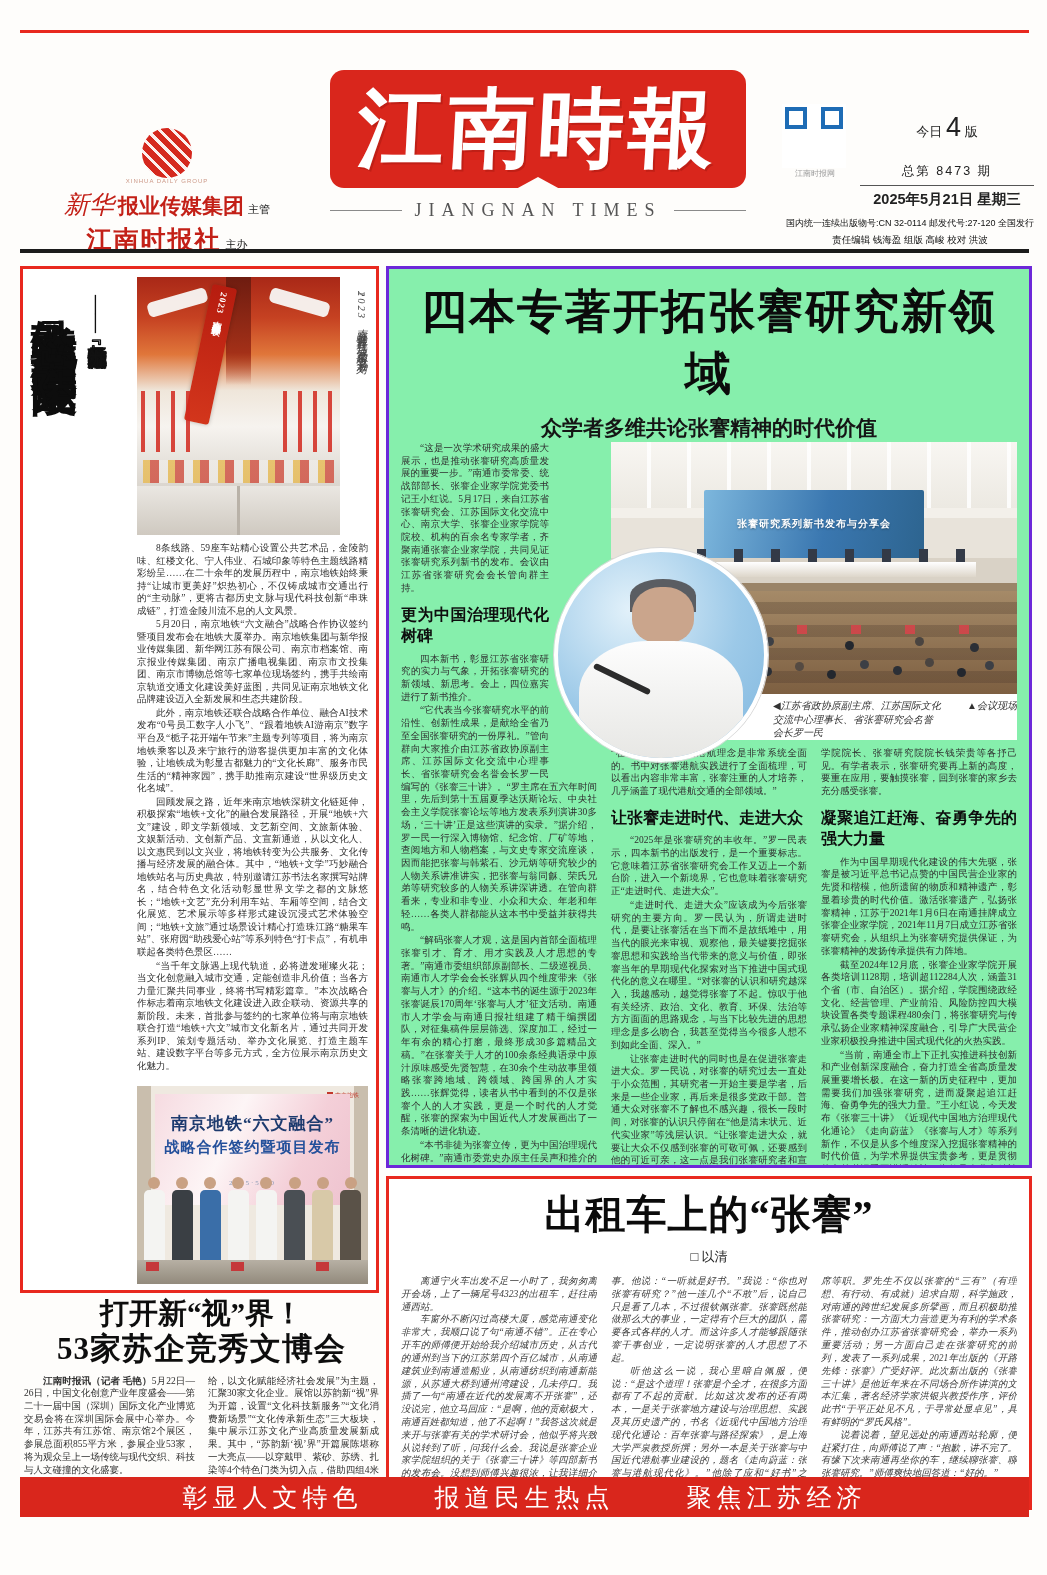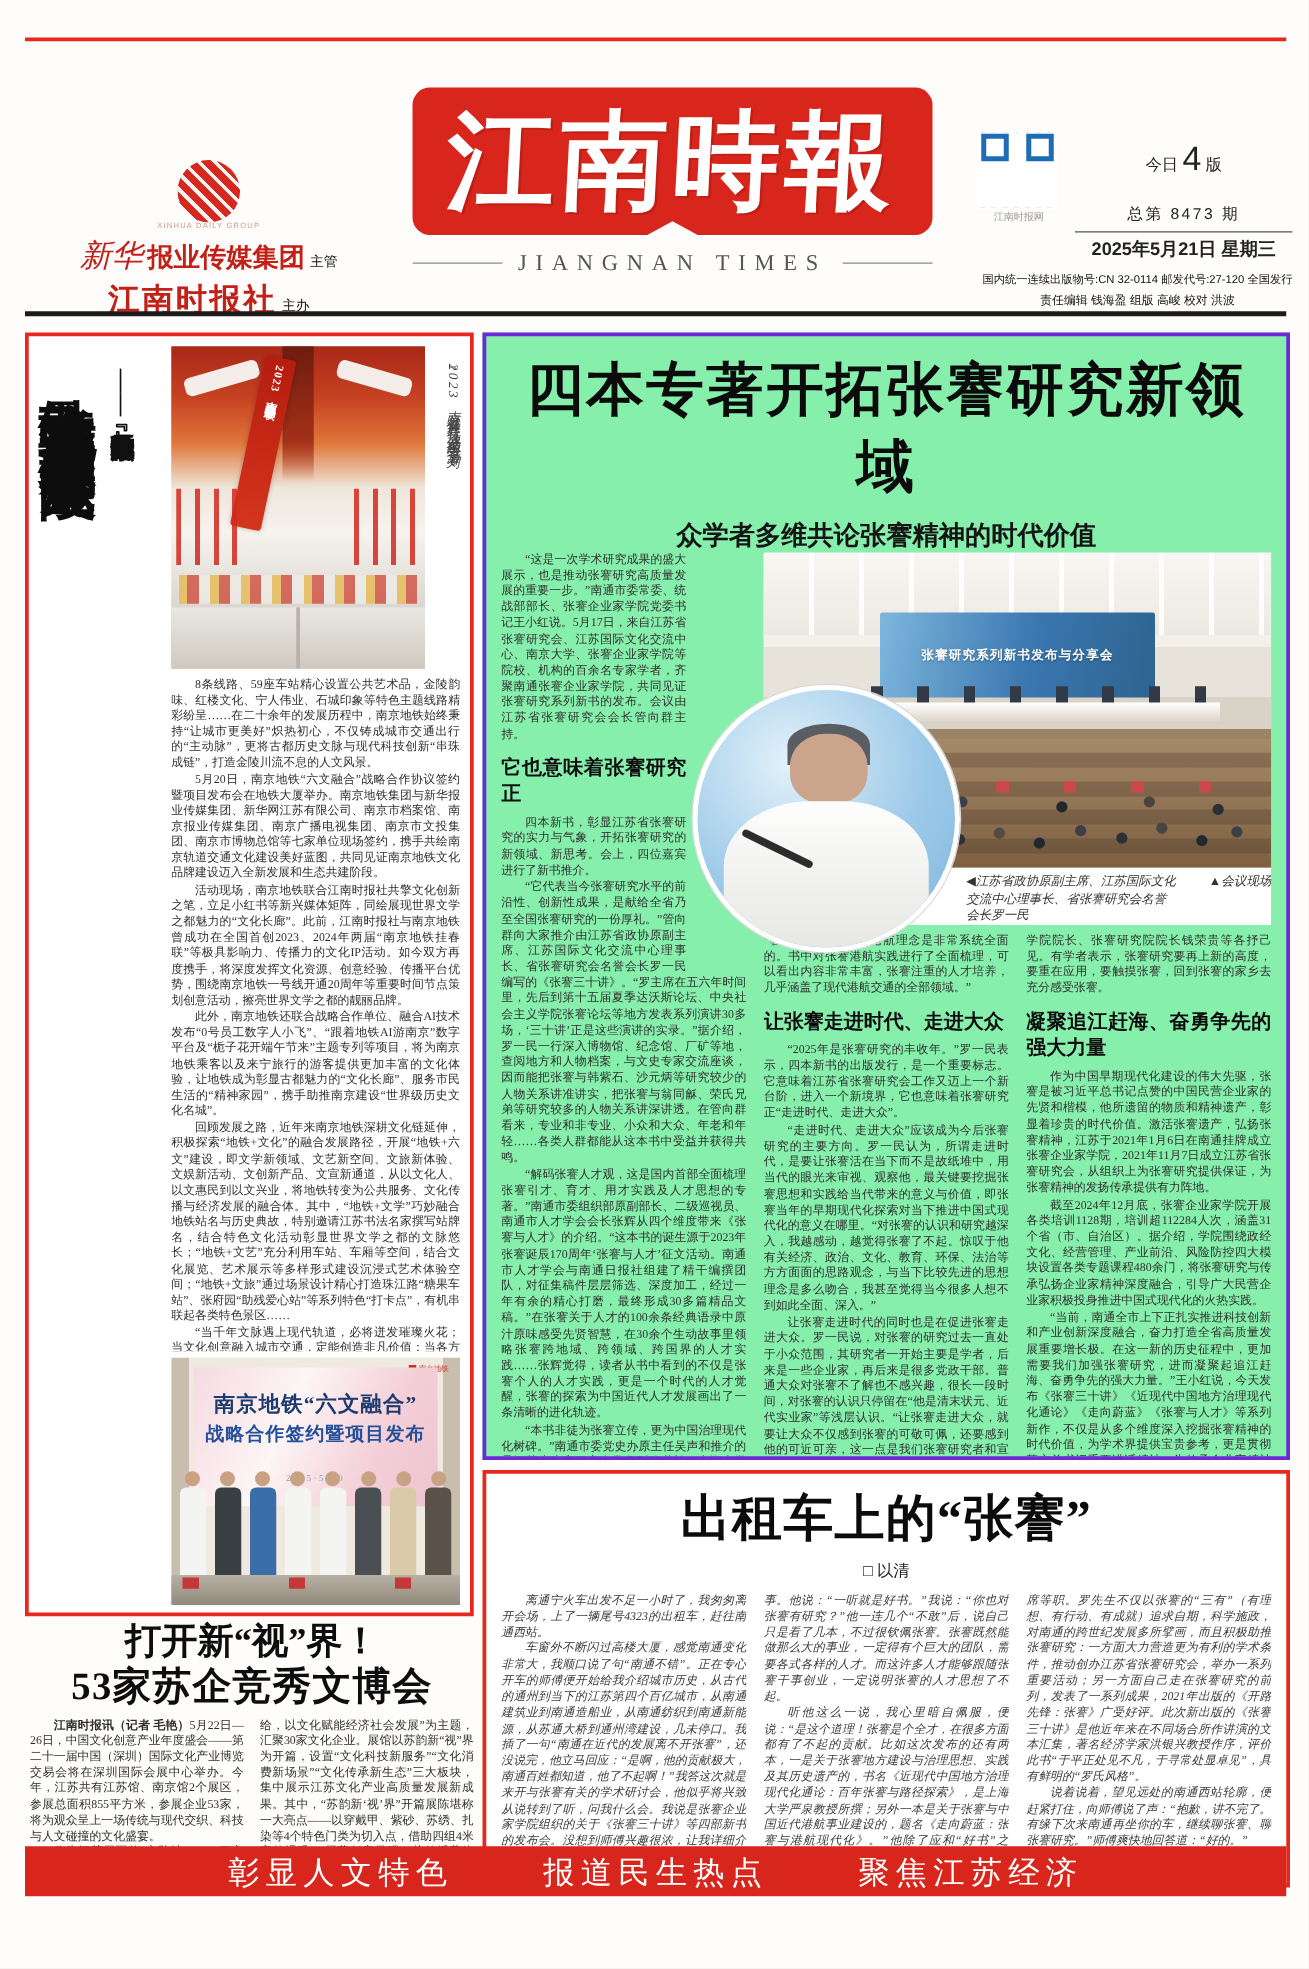--- a/index.html
+++ b/index.html
@@ -283,21 +283,20 @@
           <div class="sw-seats"></div>
           <div class="sw-floor"></div>
           <div class="sw-floorline"></div>
         </div>
         <div class="pic1-caption">『2023南京地铁挂春联』活动之金陵四老书法专列</div>
       </div>
       <div class="metro-text">
         <div>
             <p>8条线路、59座车站精心设置公共艺术品，金陵韵味、红楼文化、宁人伟业、石城印象等特色主题线路精彩纷呈……在二十余年的发展历程中，南京地铁始终秉持“让城市更美好”炽热初心，不仅铸成城市交通出行的“主动脉”，更将古都历史文脉与现代科技创新“串珠成链”，打造金陵川流不息的人文风景。</p>
             <p>5月20日，南京地铁“六文融合”战略合作协议签约暨项目发布会在地铁大厦举办。南京地铁集团与新华报业传媒集团、新华网江苏有限公司、南京市档案馆、南京报业传媒集团、南京广播电视集团、南京市文投集团、南京市博物总馆等七家单位现场签约，携手共绘南京轨道交通文化建设美好蓝图，共同见证南京地铁文化品牌建设迈入全新发展和生态共建阶段。</p>
-            <p>活动现场，南京地铁联合江南时报社共擎文化创新之笔，立足小红书等新兴媒体矩阵，同绘展现世界文学之都魅力的“文化长廊”。此前，江南时报社与南京地铁曾成功在全国首创2023、2024年两届“南京地铁挂春联”等极具影响力、传播力的文化IP活动。如今双方再度携手，将深度发挥文化资源、创意经验、传播平台优势，围绕南京地铁一号线开通20周年等重要时间节点策划创意活动，擦亮世界文学之都的靓丽品牌。</p>
             <p>此外，南京地铁还联合战略合作单位、融合AI技术发布“0号员工数字人小飞”、“跟着地铁AI游南京”数字平台及“栀子花开端午节来”主题专列等项目，将为南京地铁乘客以及来宁旅行的游客提供更加丰富的文化体验，让地铁成为彰显古都魅力的“文化长廊”、服务市民生活的“精神家园”，携手助推南京建设“世界级历史文化名城”。</p>
             <p>回顾发展之路，近年来南京地铁深耕文化链延伸，积极探索“地铁+文化”的融合发展路径，开展“地铁+六文”建设，即文学新领域、文艺新空间、文旅新体验、文娱新活动、文创新产品、文宣新通道，从以文化人、以文惠民到以文兴业，将地铁转变为公共服务、文化传播与经济发展的融合体。其中，“地铁+文学”巧妙融合地铁站名与历史典故，特别邀请江苏书法名家撰写站牌名，结合特色文化活动彰显世界文学之都的文脉悠长；“地铁+文艺”充分利用车站、车厢等空间，结合文化展览、艺术展示等多样形式建设沉浸式艺术体验空间；“地铁+文旅”通过场景设计精心打造珠江路“糖果车站”、张府园“助残爱心站”等系列特色“打卡点”，有机串联起各类特色景区……</p>
             <p>“当千年文脉遇上现代轨道，必将迸发璀璨火花；当文化创意融入城市交通，定能创造非凡价值；当各方力量汇聚共同事业，终将书写精彩篇章。”本次战略合作标志着南京地铁文化建设进入政企联动、资源共享的新阶段。未来，首批参与签约的七家单位将与南京地铁联合打造“地铁+六文”城市文化新名片，通过共同开发系列IP、策划专题活动、举办文化展览、打造主题车站、建设数字平台等多元方式，全方位展示南京历史文化魅力。</p>
           </div>
 
       </div>
       <div class="metro-photo2">
         <div class="sign-pic">
           <div class="sg-logo">南京地铁</div>
           <div class="sg-screen">
@@ -359,21 +358,21 @@
   <div class="abs main-box">
     <div class="main-headline">四本专著开拓张謇研究新领域</div>
     <div class="main-sub">众学者多维共论张謇精神的时代价值</div>
     <div class="main-cols">
 
       <div class="mcol">
         <div class="float-circ"></div>
         <div>
             <p>“这是一次学术研究成果的盛大展示，也是推动张謇研究高质量发展的重要一步。”南通市委常委、统战部部长、张謇企业家学院党委书记王小红说。5月17日，来自江苏省张謇研究会、江苏国际文化交流中心、南京大学、张謇企业家学院等院校、机构的百余名专家学者，齐聚南通张謇企业家学院，共同见证张謇研究系列新书的发布。会议由江苏省张謇研究会会长管向群主持。</p>
           </div>
-        <div class="m-section">它也意味着张謇研究正</div>
+        <div class="m-section">更为中国治理现代化树碑</div>
         <div>
             <p>四本新书，彰显江苏省张謇研究的实力与气象，开拓张謇研究的新领域、新思考。会上，四位嘉宾进行了新书推介。</p>
             <p>“它代表当今张謇研究水平的前沿性、创新性成果，是献给全省乃至全国张謇研究的一份厚礼。”管向群向大家推介由江苏省政协原副主席、江苏国际文化交流中心理事长、省张謇研究会名誉会长罗一民编写的《张謇三十讲》。“罗主席在五六年时间里，先后到第十五届夏季达沃斯论坛、中央社会主义学院张謇论坛等地方发表系列演讲30多场，‘三十讲’正是这些演讲的实录。”据介绍，罗一民一行深入博物馆、纪念馆、厂矿等地，查阅地方和人物档案，与文史专家交流座谈，因而能把张謇与韩紫石、沙元炳等研究较少的人物关系讲准讲实，把张謇与翁同龢、荣氏兄弟等研究较多的人物关系讲深讲透。在管向群看来，专业和非专业、小众和大众、年老和年轻……各类人群都能从这本书中受益并获得共鸣。</p>
             <p>“解码张謇人才观，这是国内首部全面梳理张謇引才、育才、用才实践及人才思想的专著。”南通市委组织部原副部长、二级巡视员、南通市人才学会会长张辉从四个维度带来《张謇与人才》的介绍。“这本书的诞生源于2023年张謇诞辰170周年‘张謇与人才’征文活动。南通市人才学会与南通日报社组建了精干编撰团队，对征集稿件层层筛选、深度加工，经过一年有余的精心打磨，最终形成30多篇精品文稿。”在张謇关于人才的100余条经典语录中原汁原味感受先贤智慧，在30余个生动故事里领略张謇跨地域、跨领域、跨国界的人才实践……张辉觉得，读者从书中看到的不仅是张謇个人的人才实践，更是一个时代的人才觉醒，张謇的探索为中国近代人才发展画出了一条清晰的进化轨迹。</p>
             <p>“本书非徒为张謇立传，更为中国治理现代化树碑。”南通市委党史办原主任吴声和推介的是江苏省张謇研究会常务副秘书长、上海大学教授严泉所著《近现代中国地方治理现代化通论：百年张謇与路径探索》。“严泉教授以学者的敏锐与史家的深邃，揭示了一个被严重低估的事实：张謇的治理思想不仅是历史的遗产，更是当代的‘预言’。它以学术之严谨、思想之深邃、视野之宏阔，证明了一个颠扑不破的真理：真正的现代化从不割裂传统，而是让历史智慧在时代土壤中绽放新芽。”</p>
           </div>
       </div>
 
       <div class="mcol">
         <div class="m-spacer"></div>

